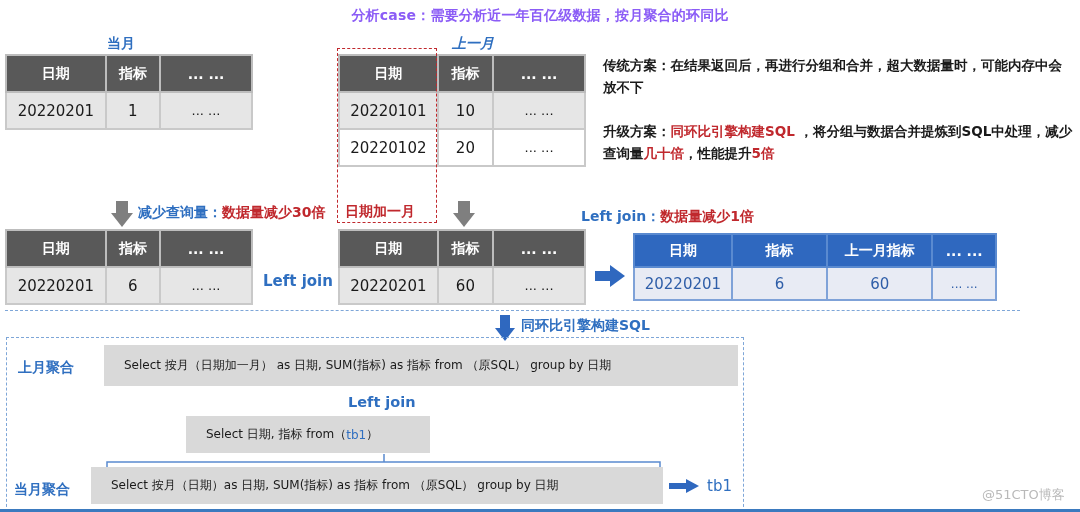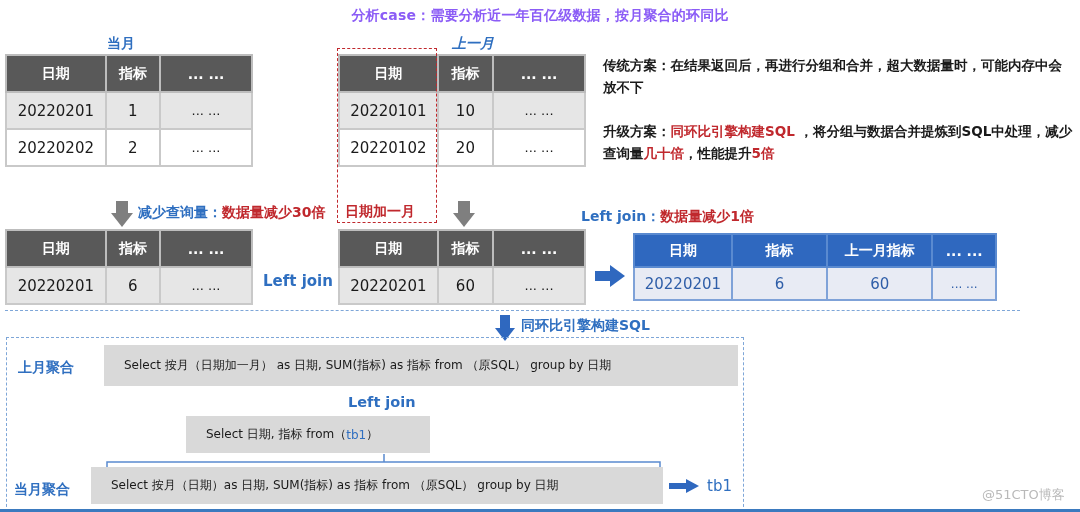--- a/index.html
+++ b/index.html
@@ -48,25 +48,20 @@
       <tr>
     <th>日期</th>
     <th>指标</th>
     <th>... ...</th>
   </tr>
   <tr>
     <td>20220201</td>
     <td>1</td>
     <td class="dots">... ...</td>
   </tr>
-  <tr class="white">
-    <td>20220202</td>
-    <td>2</td>
-    <td class="dots">... ...</td>
-  </tr>
 </tbody>
   </table>
 
 <div class="abs tbl-label" style="left:452px; top:35px;font-style:italic;">上一月</div>
 <table class="gt" style="left:338px; top:54px; width:248px;">
   <colgroup>
       <col style="width:99px">
       <col style="width:56px">
       <col style="width:93px">
     </colgroup>

